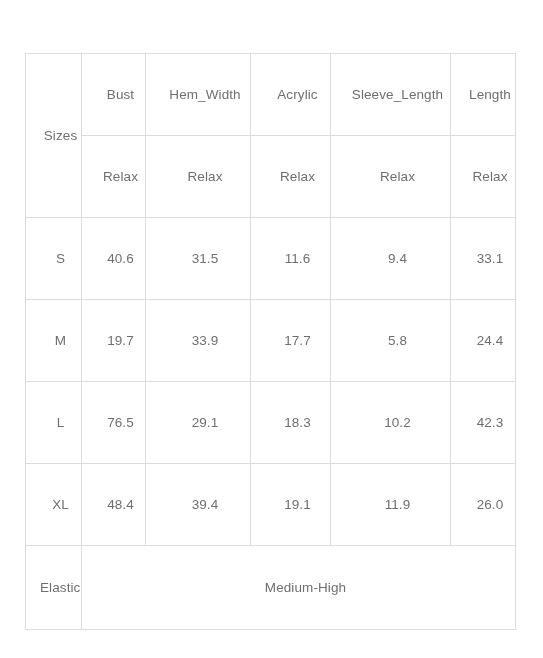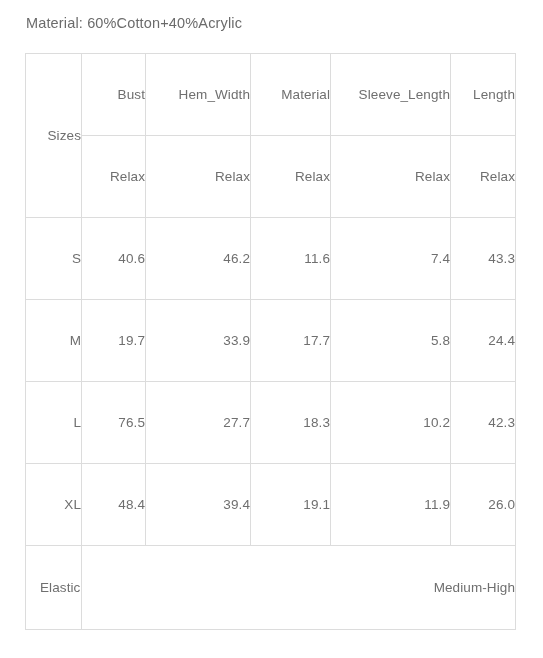--- a/index.html
+++ b/index.html
@@ -41,21 +41,21 @@
     border-collapse: collapse;
     table-layout: fixed;
   }
 
   .size-table td {
     border: 1px solid #dcdcdc;
     font-size: 13.5px;
     color: #6f6f6f;
     padding: 0 0 0 14px;
     vertical-align: middle;
-    text-align: right;
+    text-align: center;
     letter-spacing: 0.1px;
     height: 82px;
     box-sizing: border-box;
     overflow: hidden;
     white-space: nowrap;
   }
 
   
   col.c-size   { width: 56px; }
   col.c-bust   { width: 64px; }
@@ -70,68 +70,67 @@
 
   .row-elasticity td {
     height: 84px;
   }
 </style>
 </head>
 <body>
 
 <div class="page">
 
-  <div class="material-line">Material: 60%Cotton+40%Acrylic</div>
 
   <table class="size-table">
     <colgroup>
       <col class="c-size">
       <col class="c-bust">
       <col class="c-hem">
       <col class="c-should">
       <col class="c-sleeve">
       <col class="c-length">
     </colgroup>
     <tbody>
       <tr>
         <td class="cell-sizes" rowspan="2">Sizes</td>
         <td>Bust</td>
         <td>Hem_Width</td>
-        <td>Material</td>
+        <td>Acrylic</td>
         <td>Sleeve_Length</td>
         <td>Length</td>
       </tr>
       <tr>
         <td>Relax</td>
         <td>Relax</td>
         <td>Relax</td>
         <td>Relax</td>
         <td>Relax</td>
       </tr>
 
       <tr>
         <td>S</td>
         <td>40.6</td>
-        <td>46.2</td>
+        <td>31.5</td>
         <td>11.6</td>
-        <td>7.4</td>
-        <td>43.3</td>
+        <td>9.4</td>
+        <td>33.1</td>
       </tr>
       <tr>
         <td>M</td>
         <td>19.7</td>
         <td>33.9</td>
         <td>17.7</td>
         <td>5.8</td>
         <td>24.4</td>
       </tr>
       <tr>
         <td>L</td>
         <td>76.5</td>
-        <td>27.7</td>
+        <td>29.1</td>
         <td>18.3</td>
         <td>10.2</td>
         <td>42.3</td>
       </tr>
       <tr>
         <td>XL</td>
         <td>48.4</td>
         <td>39.4</td>
         <td>19.1</td>
         <td>11.9</td>

